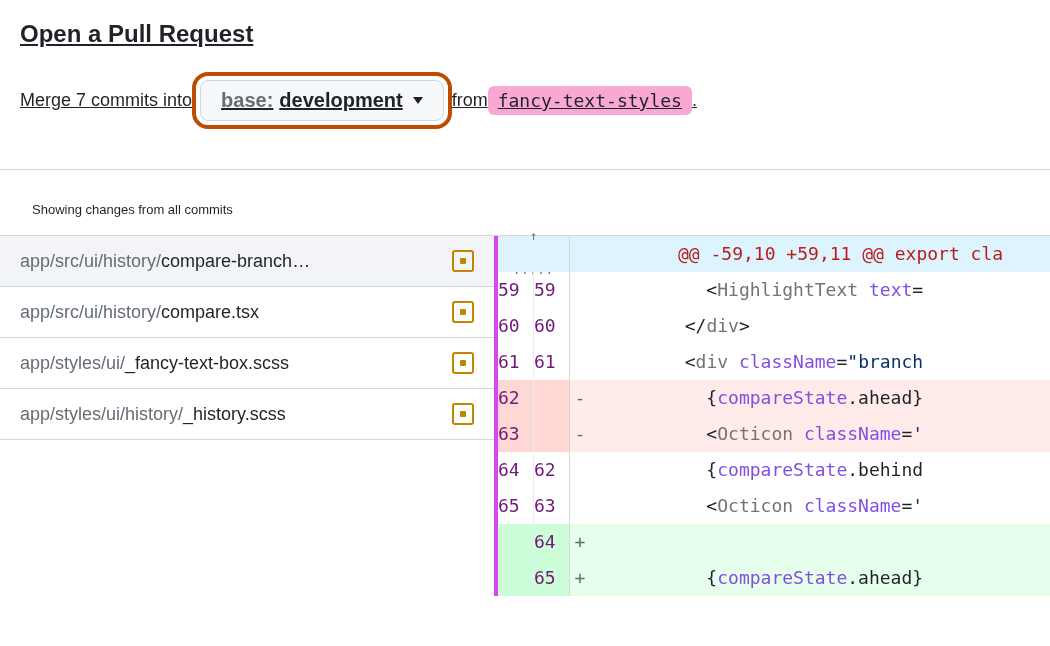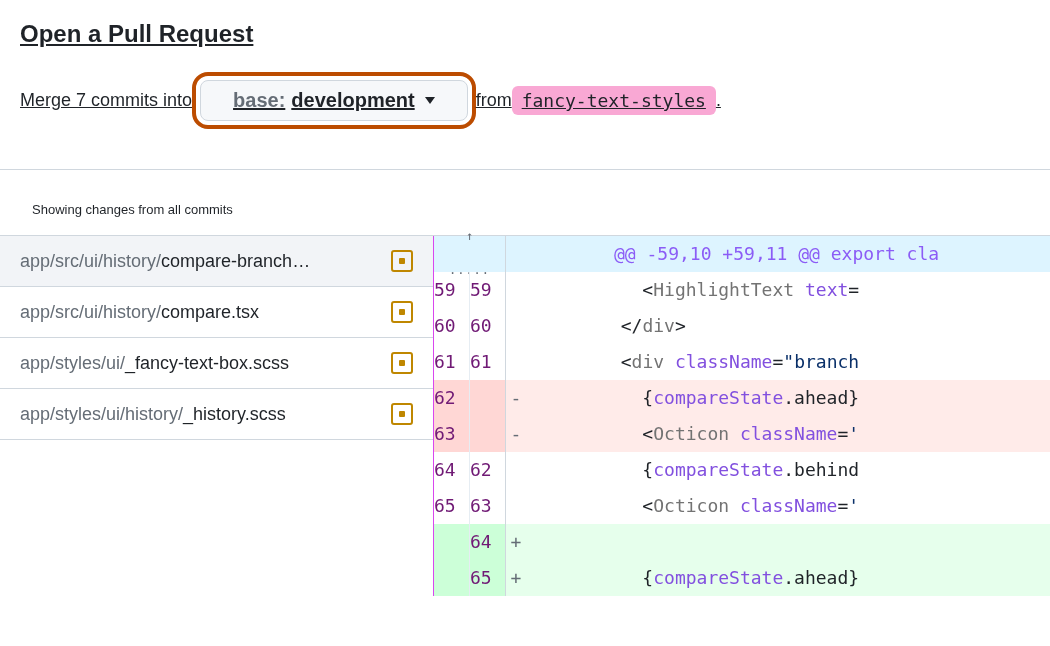--- a/index.html
+++ b/index.html
@@ -31,21 +31,21 @@
       padding: 4px;
       display: inline-flex;
     }
     .base-dropdown {
       display: inline-flex;
       align-items: center;
       gap: 6px;
       background: #f6f8fa;
       border: 1px solid #d0d7de;
       border-radius: 8px;
-      padding: 8px 32px;
+      padding: 8px 20px;
       font-size: 20px;
       cursor: pointer;
     }
     .base-label { color: #656d76; font-weight: 600; }
     .base-value { color: #1f2328; font-weight: 600; }
     .caret {
       width: 0; height: 0;
       border-left: 5px solid transparent;
       border-right: 5px solid transparent;
       border-top: 7px solid #1f2328;
@@ -59,21 +59,21 @@
       font-size: 18px;
       color: #1f2328;
     }
     .divider { border-top: 1px solid #d0d7de; margin-top: 10px; }
     .subtitle {
       font-size: 13px;
       padding: 32px 20px 18px 32px;
       border-bottom: 1px solid #d0d7de;
     }
     .main { display: flex; }
-    .file-list { width: 434px; border-right: 1px solid #d946ef; }
+    .file-list { width: 498px; border-right: 4px solid #d946ef; }
     .file-row {
       display: flex;
       align-items: center;
       justify-content: space-between;
       padding: 14px 20px;
       border-bottom: 1px solid #d0d7de;
       font-size: 18px;
       cursor: pointer;
     }
     .file-row.selected { background: #f2f4f7; }
@@ -97,21 +97,21 @@
       padding-right: 14px;
       color: #701a75;
       border-right: 1px solid #e6edf3;
       flex-shrink: 0;
       user-select: none;
     }
     .ln+.ln { border-right: 1px solid #d0d7de; }
     .sign { width: 20px; text-align: center; color: #656d76; flex-shrink: 0; }
     .code { white-space: pre; overflow: hidden; flex: 1; padding-left: 8px; }
     .hunk-row { background: #ddf4ff; }
-    .hunk-row .code { color: #8b5cf6; padding-left: 108px; }
+    .hunk-row .code { color: #b91c1c; padding-left: 108px; }
     .hunk-icon-cell {
       width: 72px; border-right: 1px solid #d0d7de; display:flex; align-items:center; justify-content:center;
       color: #656d76; font-size: 12px; flex-direction:column; gap:1px;
     }
     .del-row { background: #ffebe9; }
     .del-row .ln { background: #ffd7d5; }
     .add-row { background: #e6ffec; }
     .add-row .ln { background: #ccffd8; }
     .tk-tag { color: #737373; }
     .tk-attr { color: #8250df; }

